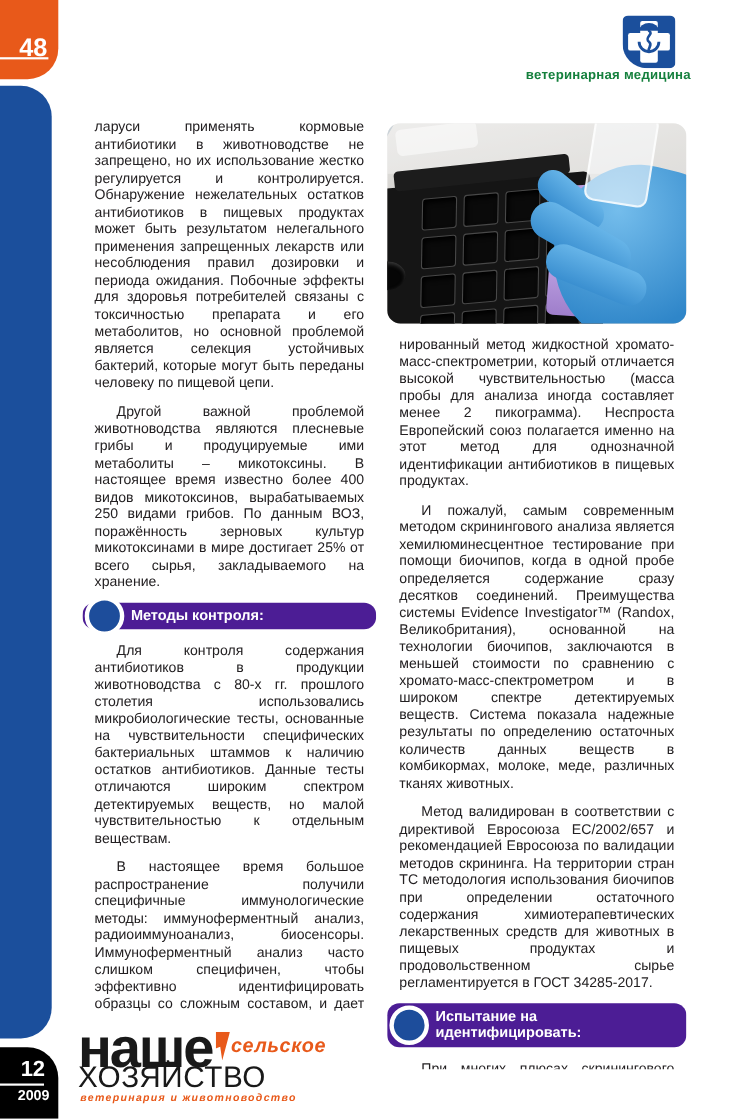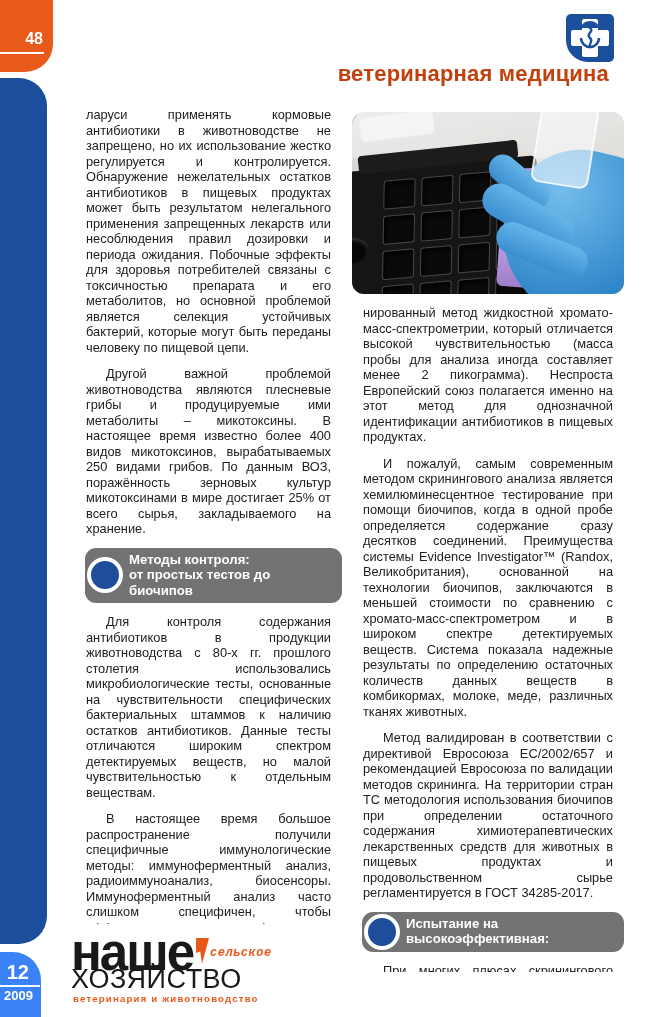--- a/index.html
+++ b/index.html
@@ -6,61 +6,61 @@
   body{
     width:670px;height:1017px;position:relative;background:#ffffff;
     font-family:"Liberation Sans", sans-serif;overflow:hidden;
   }
   
   .corner-top{
     position:absolute;left:0;top:0;width:53px;height:72px;
     background:#e8591a;border-radius:0 0 28px 0;color:#fff;
   }
   .corner-top .num{
-    position:absolute;right:10px;top:30px;font-size:16px;font-weight:bold;
+    position:absolute;right:10px;top:30px;font-size:23px;font-weight:bold;
   }
   .corner-top .rule{
     position:absolute;left:0;top:52px;width:44px;height:2px;background:#fff;
   }
   .side-bar{
     position:absolute;left:0;top:78px;width:47px;height:866px;
     background:#1b4f9c;border-radius:0 28px 28px 0;
   }
   .corner-bottom{
-    position:absolute;left:0;top:952px;width:41px;height:65px;
-    background:#3b82f6;border-radius:0 28px 0 0;color:#fff;
+    position:absolute;left:0;top:952px;width:53px;height:65px;
+    background:#000000;border-radius:0 28px 0 0;color:#fff;
   }
   .corner-bottom .inum{
     position:absolute;right:12px;top:9px;font-size:20px;font-weight:bold;
   }
   .corner-bottom .rule{
     position:absolute;left:0;top:33px;width:40px;height:2px;background:#fff;
   }
   .corner-bottom .iyear{
     position:absolute;right:8px;top:36px;font-size:13px;font-weight:bold;
   }
   
   .vet-icon{position:absolute;left:566px;top:14px;width:48px;height:48px;}
   .section-header{
-    position:absolute;right:61px;top:61px;font-size:22px;font-weight:bold;
-    color:#c2410c;letter-spacing:.2px;
+    position:absolute;right:42px;top:61px;font-size:12px;font-weight:bold;
+    color:#15803d;letter-spacing:.2px;
   }
   
   .col{
     position:absolute;color:#232022;font-size:12.8px;line-height:15.5px;
     text-align:justify;overflow:hidden;
   }
   #col1{left:75px;top:96px;width:267px;height:828px;}
   #col2{left:352px;top:112px;width:272px;height:860px;}
   .col p{margin:11px;}
   .col p.indent{text-indent:20px;}
   
   .sec-badge{
-    position:relative;background:#737373;border-radius:11px;
-    margin:9px 0 9px 10px;padding:4px 6px 5px 44px;color:#fff;
+    position:relative;background:#4c1d95;border-radius:11px;
+    margin:9px 0 9px 0;padding:4px 6px 5px 44px;color:#fff;
     font-weight:bold;font-size:13.2px;line-height:15.5px;text-align:left;
   }
   .badge-dot{
     position:absolute;left:2px;top:50%;transform:translateY(-50%);
     width:28px;height:28px;background:#1d4d9b;border:4px solid #fff;
     border-radius:50%;
   }
   
   .photo{
     position:relative;width:272px;height:182px;border-radius:12px;overflow:hidden;
@@ -105,26 +105,26 @@
   .bottle{position:absolute;right:30px;top:-10px;width:54px;height:80px;
     background:rgba(250,252,253,.55);border:2px solid rgba(255,255,255,.75);
     border-radius:9px;transform:rotate(9deg);}
   
   .logo{position:absolute;left:71px;top:934px;width:280px;}
   .logo-top{white-space:nowrap;height:40px;}
   .logo-nashe{font-size:51px;font-weight:900;color:#191919;letter-spacing:-2px;line-height:38px;}
   .logo-bolt{display:inline-block;width:13px;height:26px;background:#e8591a;
     clip-path:polygon(0 0,100% 0,46% 100%,32% 52%,0 58%);
     margin:0 1px 0 3px;vertical-align:6px;}
-  .logo-selskoe{font-family:Liberation Mono, monospace;font-style:italic;font-weight:bold;
-    font-size:12px;color:#e8591a;vertical-align:14px;letter-spacing:.5px;}
+  .logo-selskoe{font-family:Liberation Sans, sans-serif;font-style:italic;font-weight:bold;
+    font-size:18px;color:#e8591a;vertical-align:14px;letter-spacing:.5px;}
   .logo-hoz{font-size:27px;font-weight:400;color:#191919;letter-spacing:.5px;
     margin-top:-8px;line-height:26px;}
   .logo-tagline{font-size:9.6px;font-weight:bold;color:#e8591a;
-    letter-spacing:1.2px;margin:1px 0 0 2px;}
+    letter-spacing:1.2px;margin:1px 0 0 2px;font-style:italic;}
 </style>
 </head>
 <body>
 
 <div class="corner-top">
   <div class="num">48</div>
   <div class="rule"></div>
 </div>
 <div class="side-bar"></div>
 <div class="corner-bottom">
@@ -144,21 +144,20 @@
   </svg>
 </div>
 <div class="section-header">ветеринарная медицина</div>
 
 <div id="col1" class="col">
   <p>ларуси применять кормовые антибиотики в животноводстве не запрещено, но их использование жестко регулируется и контролируется. Обнаружение нежелательных остатков антибиотиков в пищевых продуктах может быть результатом нелегального применения запрещенных лекарств или несоблюдения правил дозировки и периода ожидания. Побочные эффекты для здоровья потребителей связаны с токсичностью препарата и его метаболитов, но основной проблемой является селекция устойчивых бактерий, которые могут быть переданы человеку по пищевой цепи.</p>
   <p class="indent">Другой важной проблемой животноводства являются плесневые грибы и продуцируемые ими метаболиты – микотоксины. В настоящее время известно более 400 видов микотоксинов, вырабатываемых 250 видами грибов. По данным ВОЗ, поражённость зерновых культур микотоксинами в мире достигает 25% от всего сырья, закладываемого на хранение.</p>
   <div class="sec-badge">
     <span class="badge-dot"></span>
     <div>Методы контроля:</div>
-    <div>от простых тестов до биочипов</div>
   </div>
   <p class="indent">Для контроля содержания антибиотиков в продукции животноводства с 80-х гг. прошлого столетия использовались микробиологические тесты, основанные на чувствительности специфических бактериальных штаммов к наличию остатков антибиотиков. Данные тесты отличаются широким спектром детектируемых веществ, но малой чувствительностью к отдельным веществам.</p>
   <p class="indent">В настоящее время большое распространение получили специфичные иммунологические методы: иммуноферментный анализ, радиоиммуноанализ, биосенсоры. Иммуноферментный анализ часто слишком специфичен, чтобы эффективно идентифицировать образцы со сложным составом, и дает определенную долю ложных результатов, его продолжают применять в связи с простотой подготовки проб, достаточными чувствительностью и скоростью, дешевизной метода.</p>
   <p class="indent">Более точные и дорогостоящие хроматографические методы (тонкослойная хроматография, высокоэффективная жидкостная хроматография, хромато-масс-спектрометрия) позволяют количественно определить содержание разнообразных антибиотиков с очень высокой специфичностью. Среди этой группы методов все большую популярность набирает комби-</p>
 </div>
 
 <div id="col2" class="col">
   <div class="photo">
     <div class="bench-top"></div>
     <div class="plastic-item"></div>
@@ -198,21 +197,21 @@
     <div class="bottle"></div>
     <div class="pipette">
       <div class="pip-body"></div>
     </div>
   </div>
   <p>нированный метод жидкостной хромато-масс-спектрометрии, который отличается высокой чувствительностью (масса пробы для анализа иногда составляет менее 2 пикограмма). Неспроста Европейский союз полагается именно на этот метод для однозначной идентификации антибиотиков в пищевых продуктах.</p>
   <p class="indent">И пожалуй, самым современным методом скринингового анализа является хемилюминесцентное тестирование при помощи биочипов, когда в одной пробе определяется содержание сразу десятков соединений. Преимущества системы Evidence Investigator™ (Randox, Великобритания), основанной на технологии биочипов, заключаются в меньшей стоимости по сравнению с хромато-масс-спектрометром и в широком спектре детектируемых веществ. Система показала надежные результаты по определению остаточных количеств данных веществ в комбикормах, молоке, меде, различных тканях животных.</p>
   <p class="indent">Метод валидирован в соответствии с директивой Евросоюза ЕС/2002/657 и рекомендацией Евросоюза по валидации методов скрининга. На территории стран ТС методология использования биочипов при определении остаточного содержания химиотерапевтических лекарственных средств для животных в пищевых продуктах и продовольственном сырье регламентируется в ГОСТ 34285-2017.</p>
   <div class="sec-badge">
     <span class="badge-dot"></span>
-    <div>Испытание  на высокоэффективная:</div>
+    <div>Испытание  на идентифицировать:</div>
   </div>
   <p class="indent">При многих плюсах скринингового анализа существует проблема оценки способности детектирования при помощи биочипов антибиотиков и микотоксинов в кормах, а также валидации разработанной методики. Полученные при помощи Evidence Investigator™ показания варьируют в широких пределах в зависимости от определяемо-</p>
 </div>
 
 <div class="logo">
   <div class="logo-top">
     <span class="logo-nashe">наше</span><span class="logo-bolt"></span><span class="logo-selskoe">сельское</span>
   </div>
   <div class="logo-hoz">ХОЗЯЙСТВО</div>
   <div class="logo-tagline">ветеринария  и животноводство</div>

